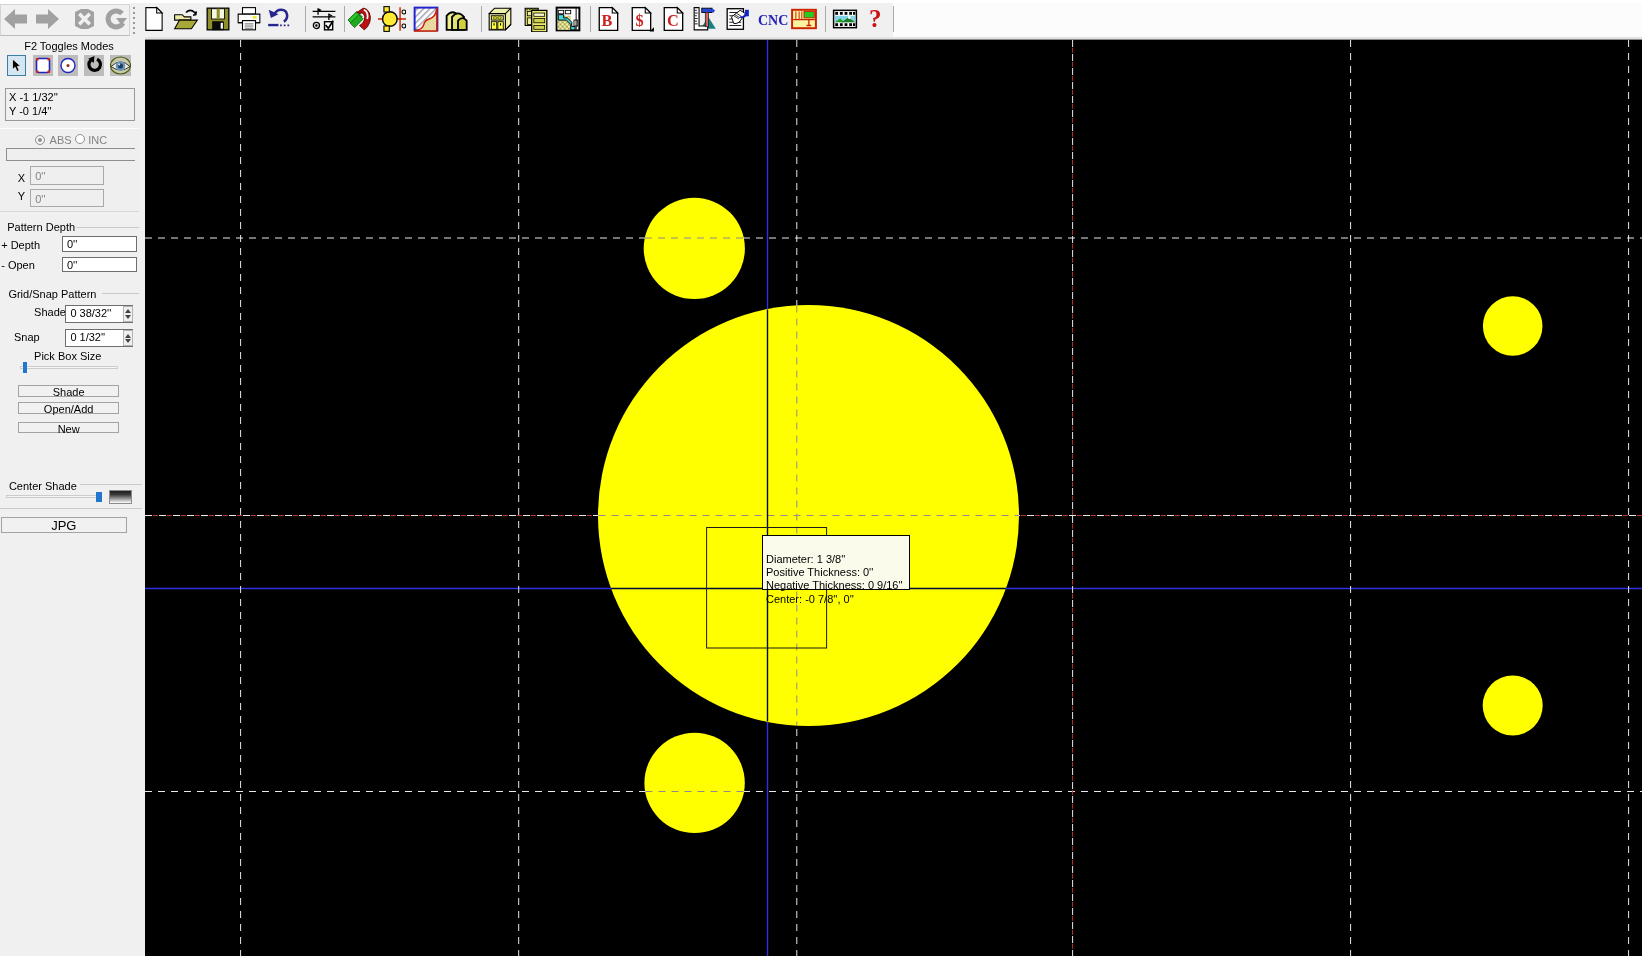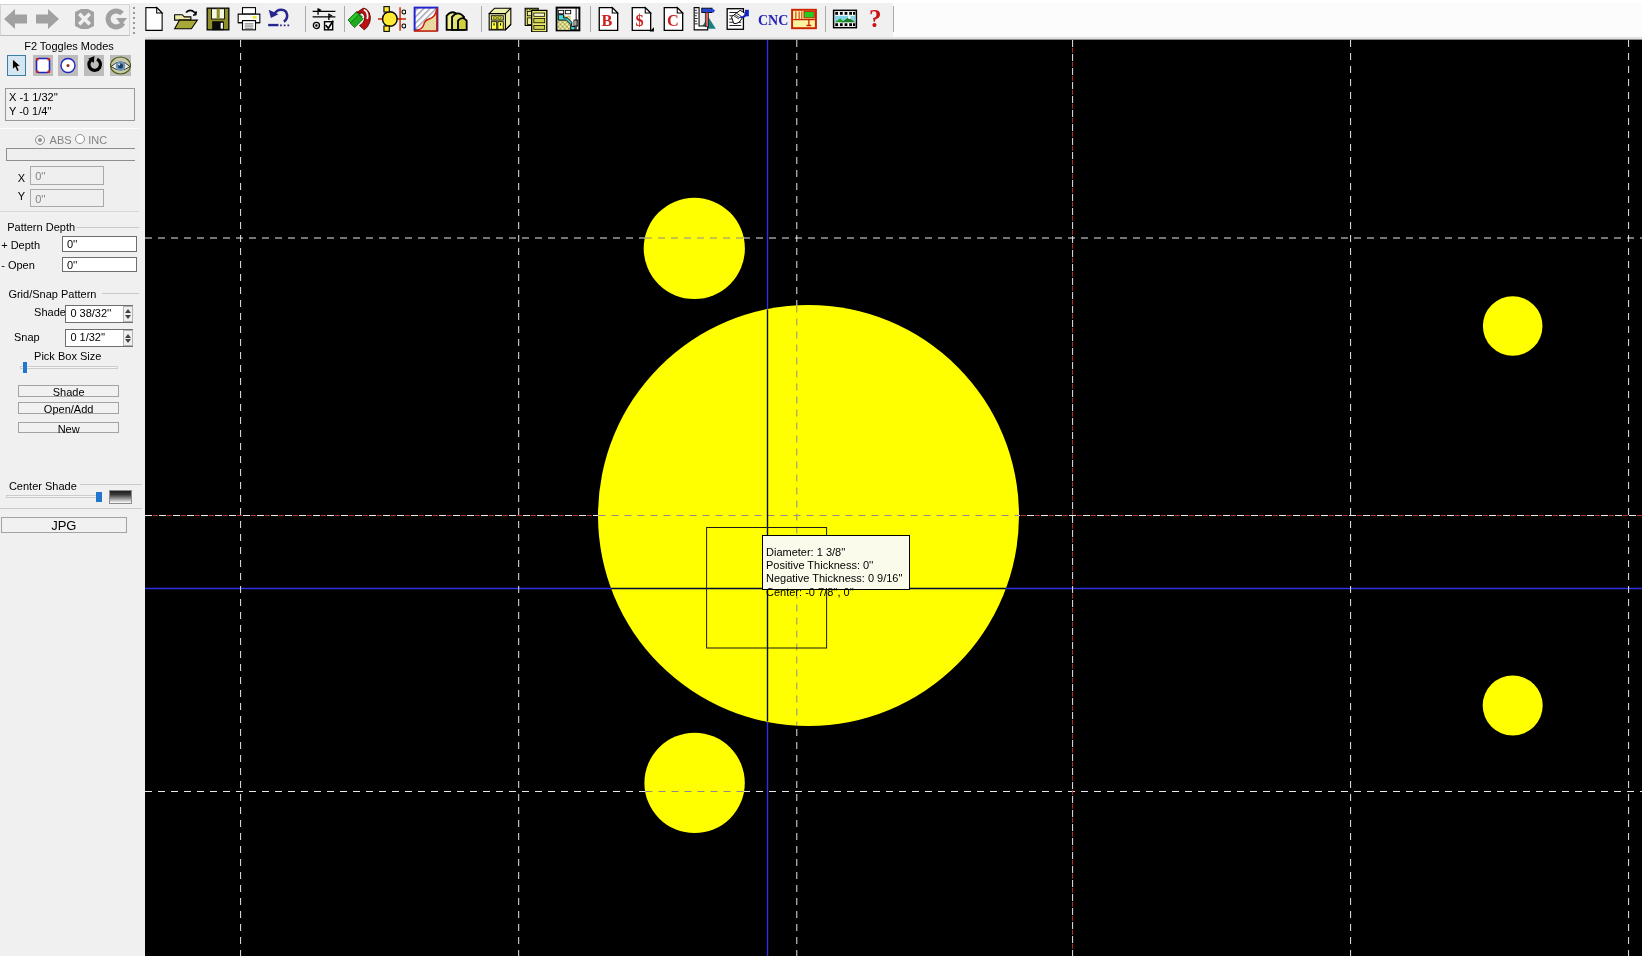--- a/index.html
+++ b/index.html
@@ -342,13 +342,13 @@
     <line x1="651.8" y1="265.5" x2="651.8" y2="685.5"></line>
     <line x1="500" y1="198" x2="599" y2="198"></line>
     <line x1="500.5" y1="751.5" x2="599" y2="751.5"></line>
   </g>
   <line x1="622.5" y1="269.5" x2="622.5" y2="681.5" stroke="#000a38" stroke-width="1.4"></line>
   <line x1="466" y1="548.5" x2="861" y2="548.5" stroke="#000a38" stroke-width="1.4"></line>
 
   <rect x="561.6" y="487.5" width="120" height="120.5" fill="none" stroke="#1b1b1b" stroke-width="1"></rect>
 </svg>
 
-<div class="abs" style="left:762px;top:535px;width:148px;height:54.5px;background:#fbfbec;border:1px solid #000;font-size:11px;line-height:13.2px;padding:10px 0 0 3px;white-space:nowrap">Diameter: 1 3/8''<br>Positive Thickness: 0''<br>Negative Thickness: 0 9/16''<br>Center: -0 7/8'', 0''</div>
+<div class="abs" style="left:762px;top:535px;width:148px;height:54.5px;background:#fbfbec;border:1px solid #000;font-size:11px;line-height:13.2px;padding:17px 0 0 3px;white-space:nowrap">Diameter: 1 3/8''<br>Positive Thickness: 0''<br>Negative Thickness: 0 9/16''<br>Center: -0 7/8'', 0''</div>
 
 </body></html>

